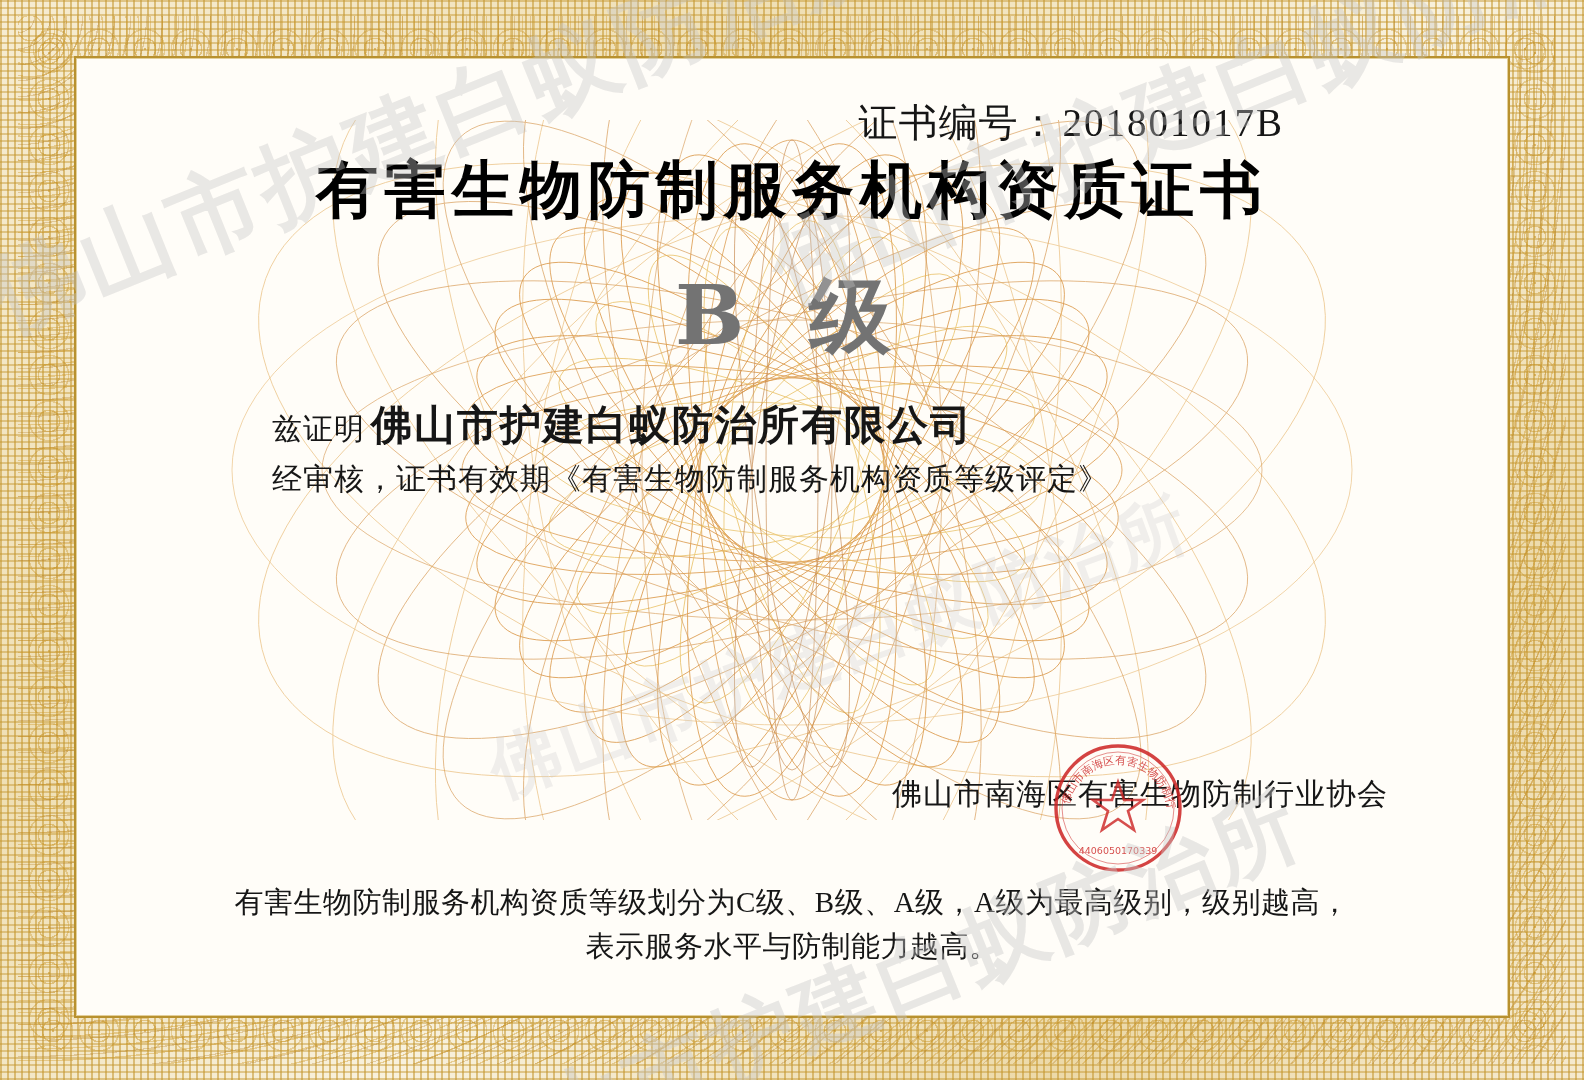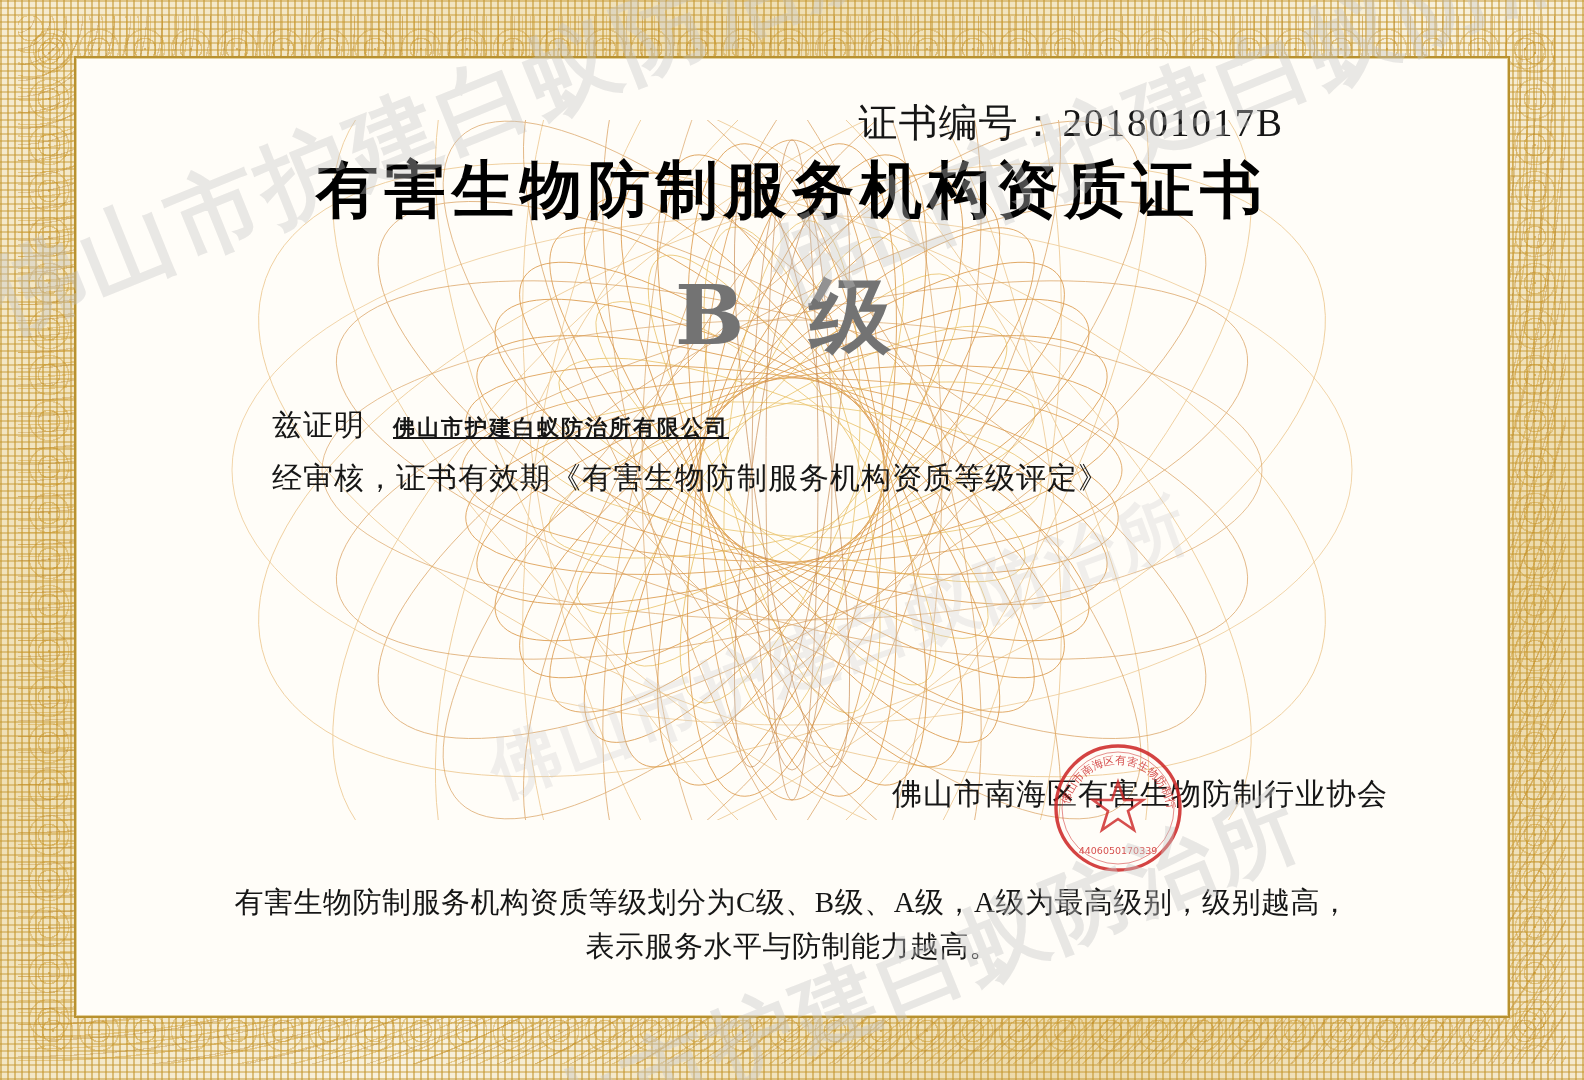--- a/index.html
+++ b/index.html
@@ -134,24 +134,23 @@
     left: 196px;
     right: 196px;
     top: 400px;
     font-size: 30px;
     line-height: 50px;
     letter-spacing: 1px;
   }
   .line-1 { text-indent: 76px; }
   .line-1 .company {
     font-weight: bold;
-    font-size: 22px;
+    font-size: 41px;
     letter-spacing: 2px;
-    margin-left: 28px;
-    text-decoration: underline;
+    margin-left: 6px;
   }
   .line-2 { text-indent: 76px; }
   .line-3 { text-indent: 0; }
 
   .fields {
     position: absolute;
     left: 196px;
     right: 196px;
     top: 578px;
     font-size: 30px;

